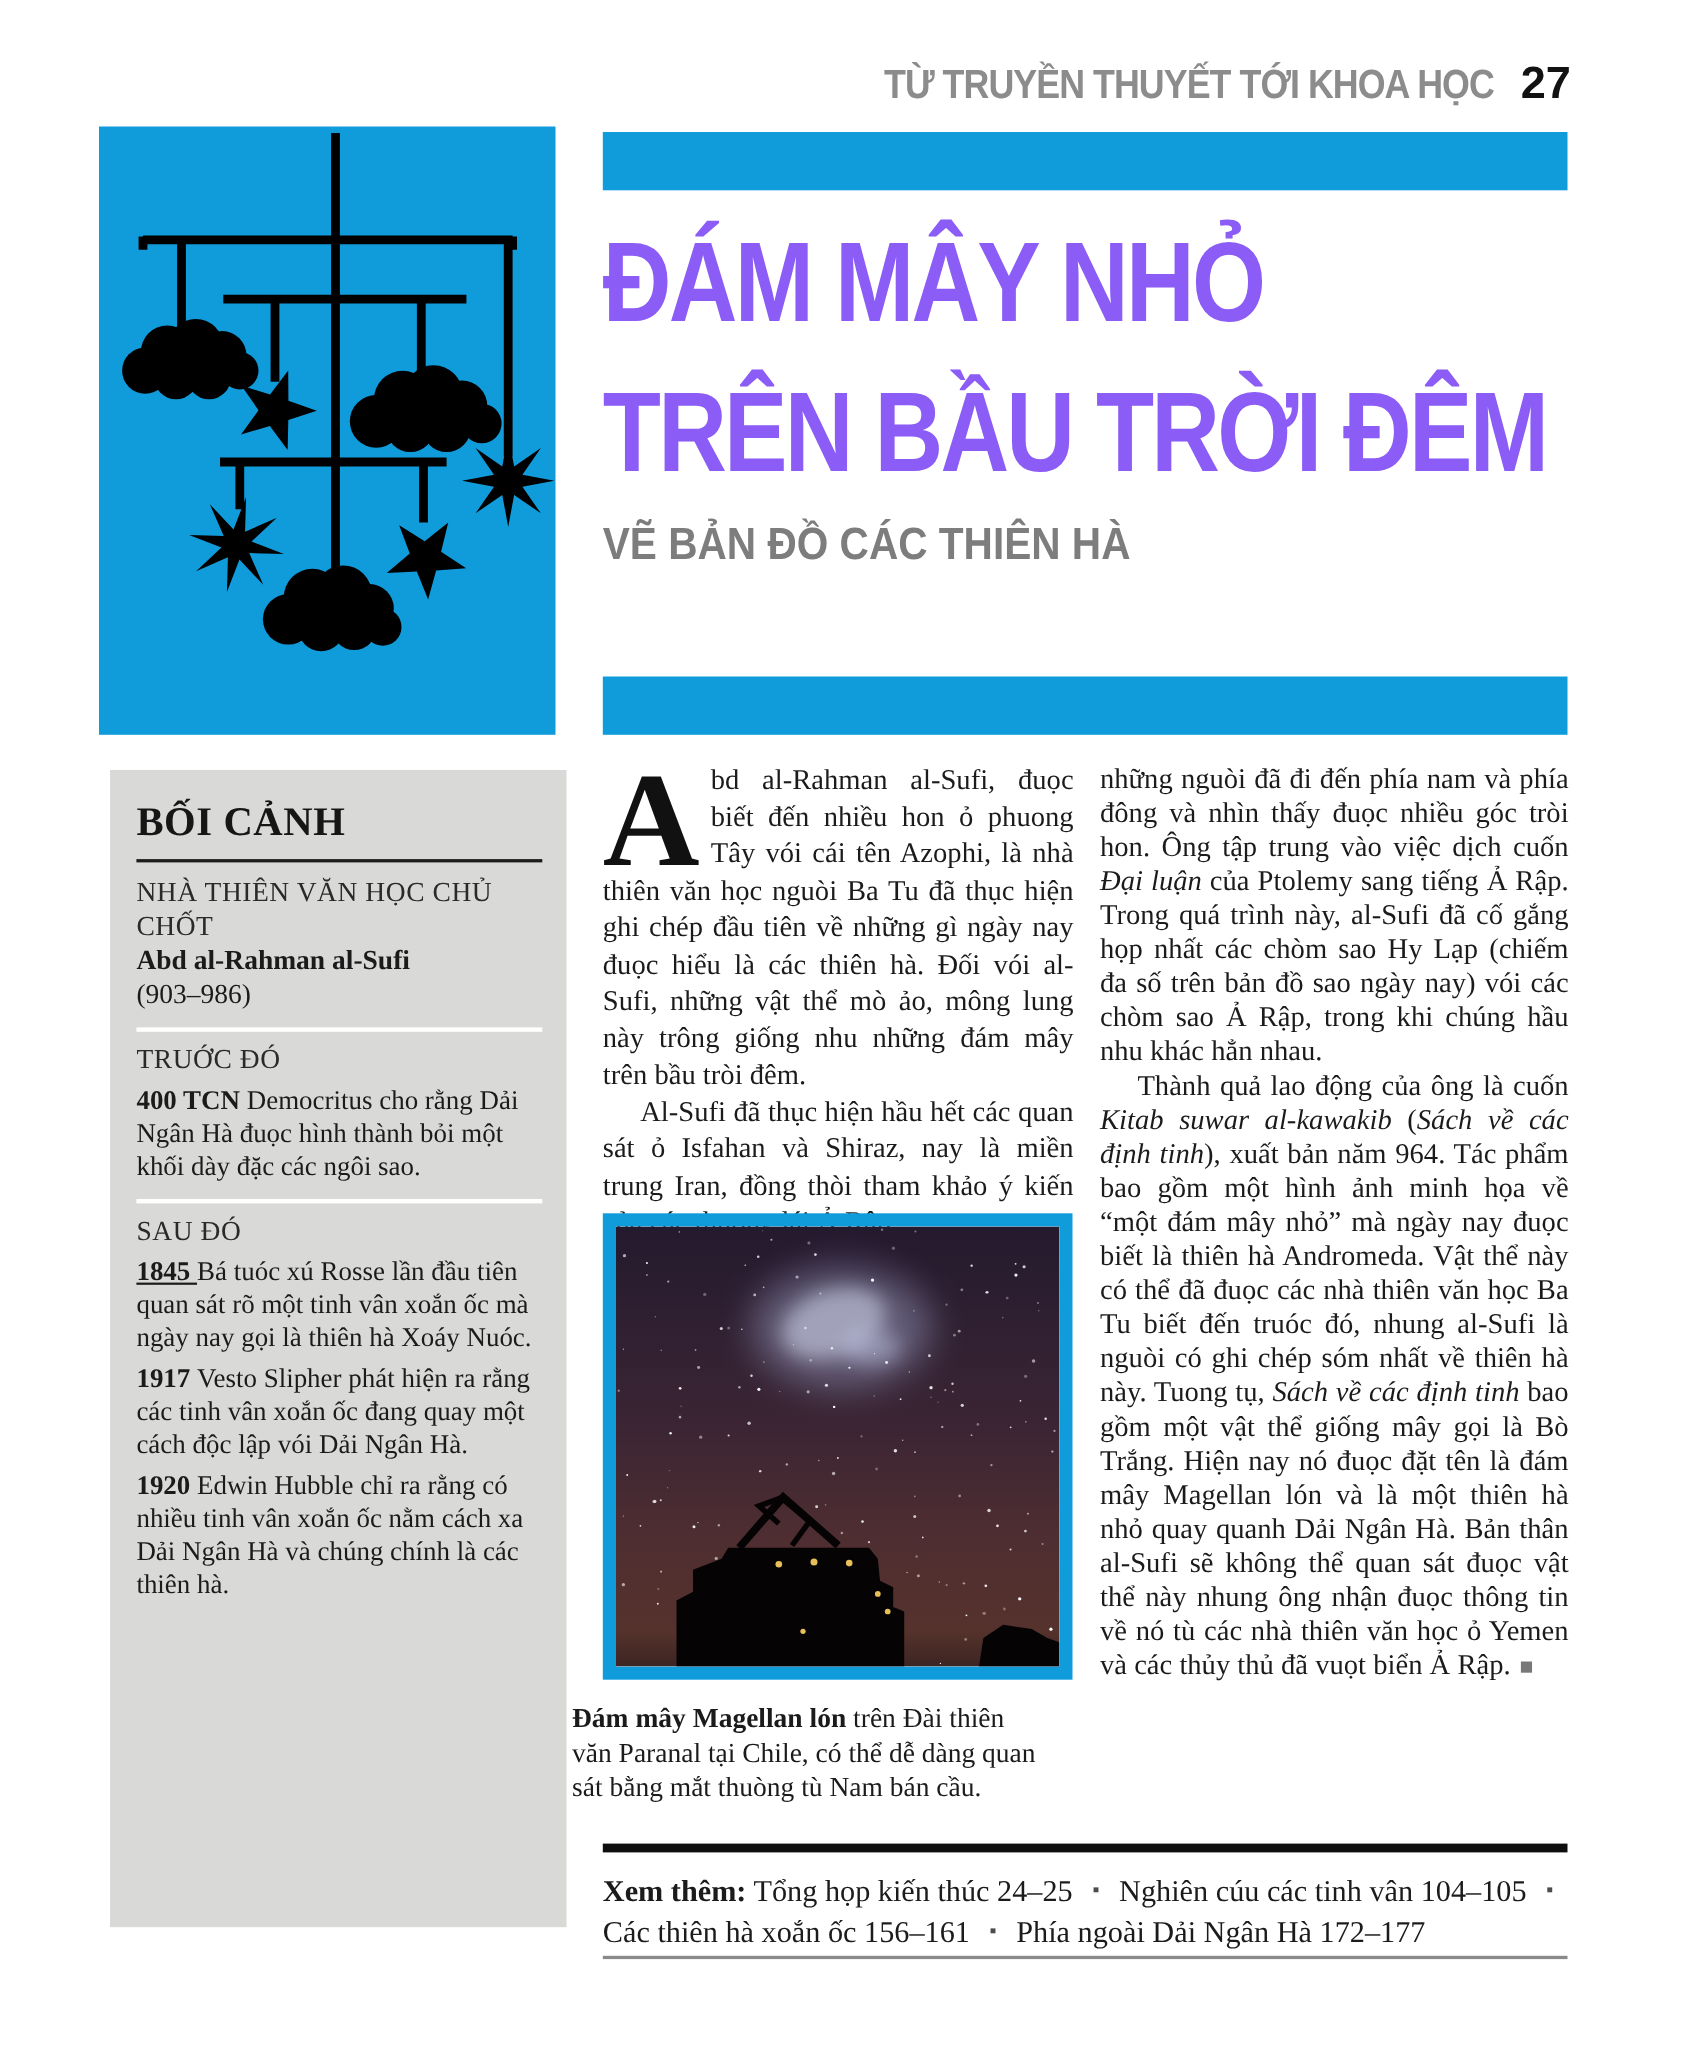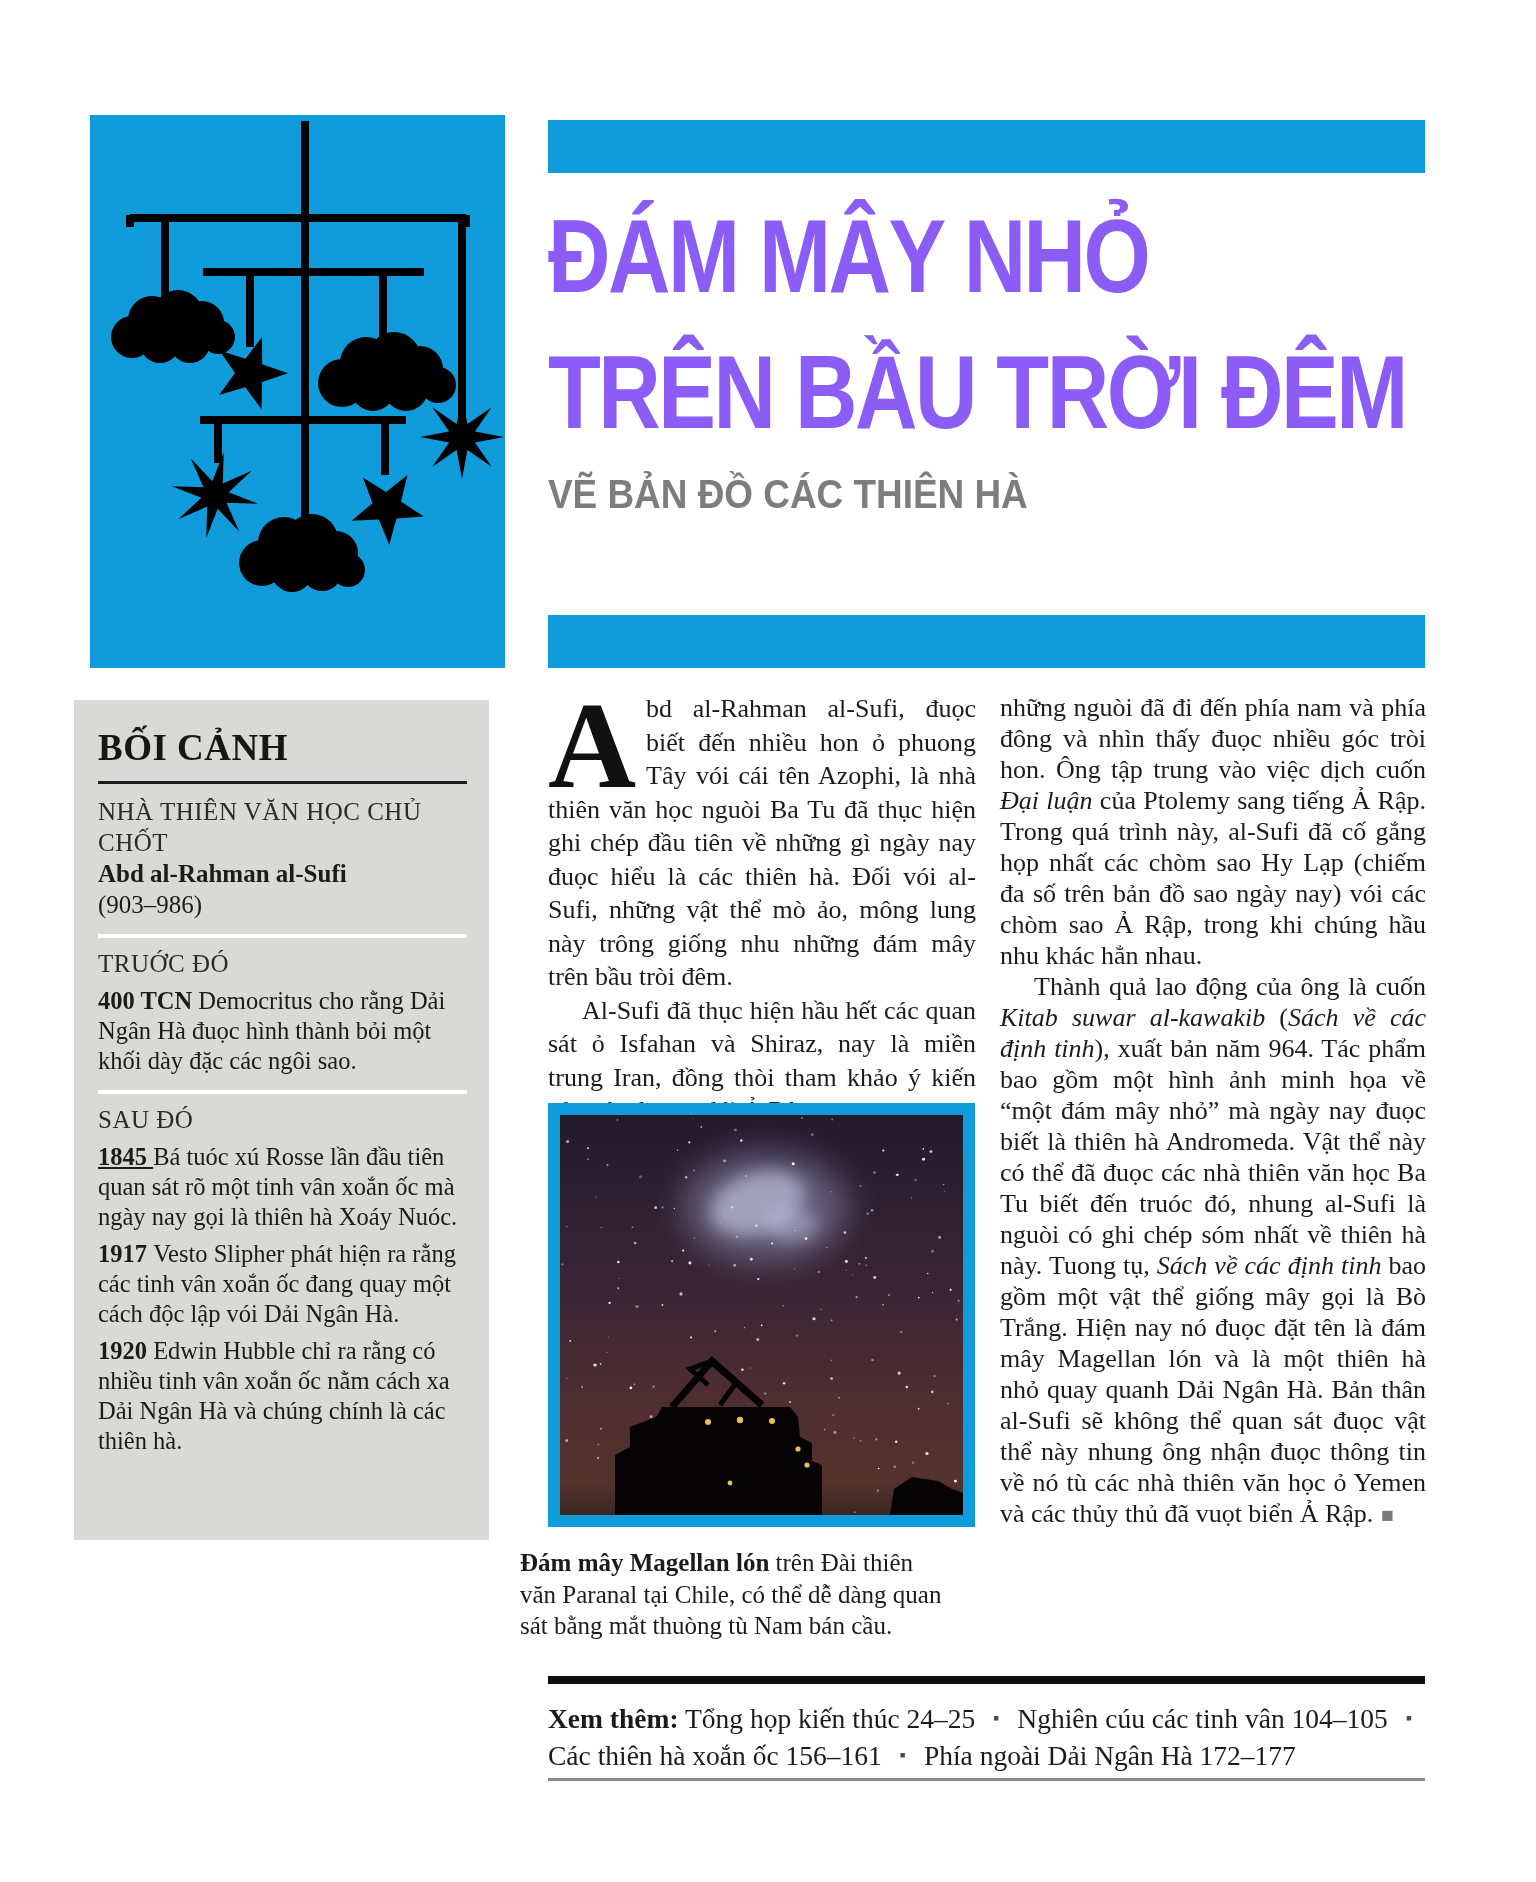--- a/index.html
+++ b/index.html
@@ -20,21 +20,21 @@
   .title-area{position:absolute;left:548px;top:120px;width:877px;}
   .blue-bar{width:877px;height:53px;background:#109CDB;}
   .blue-bar.second{position:absolute;left:548px;top:615px;}
   .main-title{margin:16px 0 0 0;font-family:"Liberation Sans",sans-serif;font-weight:bold;
               font-size:103px;line-height:136px;color:#8b5cf6;letter-spacing:-3px;}
   .main-title .tline{display:block;transform:scaleX(.84);transform-origin:0 50%;white-space:nowrap;}
   .subtitle{margin:10px 0 0 0;font-family:"Liberation Sans",sans-serif;font-weight:bold;
             font-size:41px;color:#7d7d7d;letter-spacing:0;transform:scaleX(.9);transform-origin:0 50%;white-space:nowrap;}
 
   
-  .sidebar{position:absolute;left:74px;top:700px;width:415px;height:840px;background:#d9d9d7;
+  .sidebar{position:absolute;left:100px;top:700px;width:415px;height:1052px;background:#d9d9d7;
            box-sizing:border-box;padding:26px 22px 20px 24px;overflow:hidden;}
   .sidebar h2{margin:0 0 12px 0;font-family:"Liberation Serif",serif;font-weight:bold;font-size:37px;
               letter-spacing:.5px;color:#161616;padding-bottom:12px;border-bottom:3px solid #1c1c1c;}
   .side-label{margin:10px 0 0 0;font-size:25px;line-height:31px;color:#2a2a2a;letter-spacing:.5px;}
   .side-name{margin:0;font-size:25px;line-height:31px;font-weight:bold;}
   .side-years{margin:0;font-size:25px;line-height:31px;}
   .side-entry{margin:7px 0 0 0;font-size:24.5px;line-height:30px;}
   .side-rule{border-top:4px solid #ffffff;margin:14px 0 4px 0;}
 
   
@@ -56,20 +56,24 @@
   .see-also{position:absolute;left:548px;top:1700px;width:877px;font-size:27.5px;line-height:37px;}
   .see-also .lead{font-weight:bold;}
   .sq{color:#4c4c4c;font-size:18px;vertical-align:4px;margin:0 11px;}
   .foot-rule-gray{position:absolute;left:548px;top:1778px;width:877px;height:3px;background:#8a8a8a;}
 </style>
 </head>
 <body>
 
 <div class="page">
 
+  <div class="header">
+    <span class="header-title">TỪ TRUYỀN THUYẾT TỚI KHOA HỌC</span>
+    <span class="page-num">27</span>
+  </div>
 
   <div class="graphic-box">
     <svg viewBox="0 0 415 553">
       <g stroke="#000" stroke-width="8" stroke-linecap="butt" fill="none">
         <line x1="215" y1="6" x2="215" y2="402"></line>
         <line x1="40" y1="103" x2="376" y2="103"></line>
         <line x1="40" y1="100" x2="40" y2="112"></line>
         <line x1="376" y1="100" x2="376" y2="112"></line>
         <line x1="75" y1="103" x2="75" y2="188"></line>
         <line x1="372" y1="103" x2="372" y2="300"></line>

